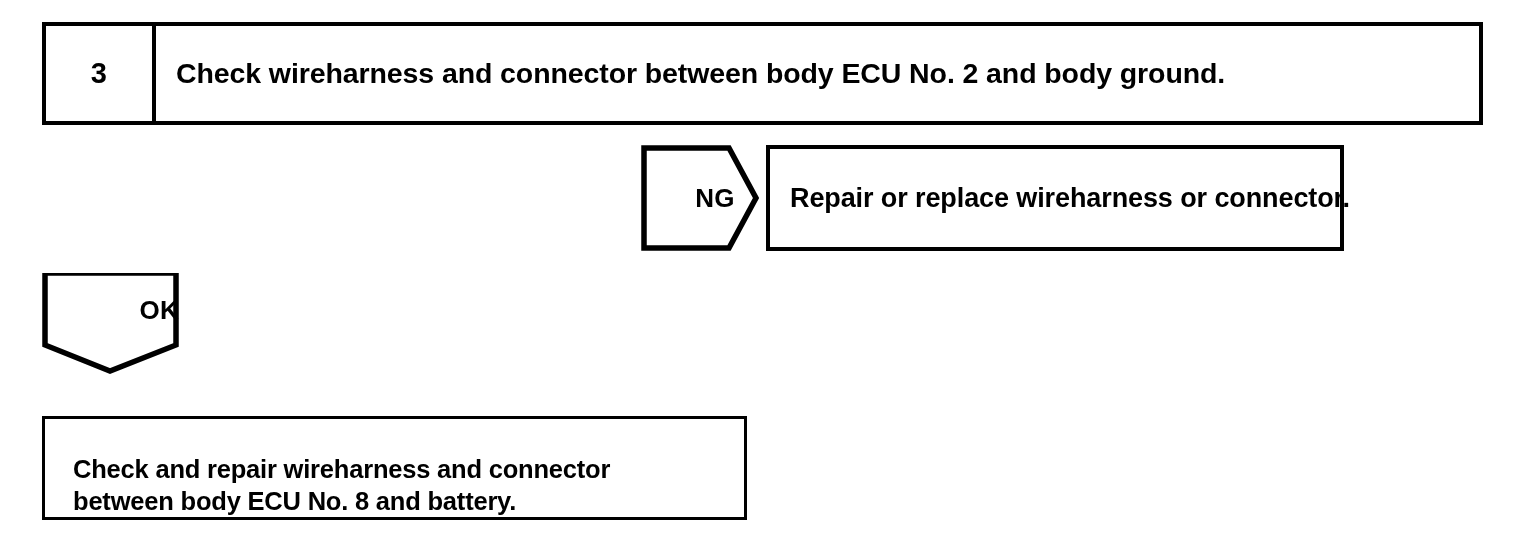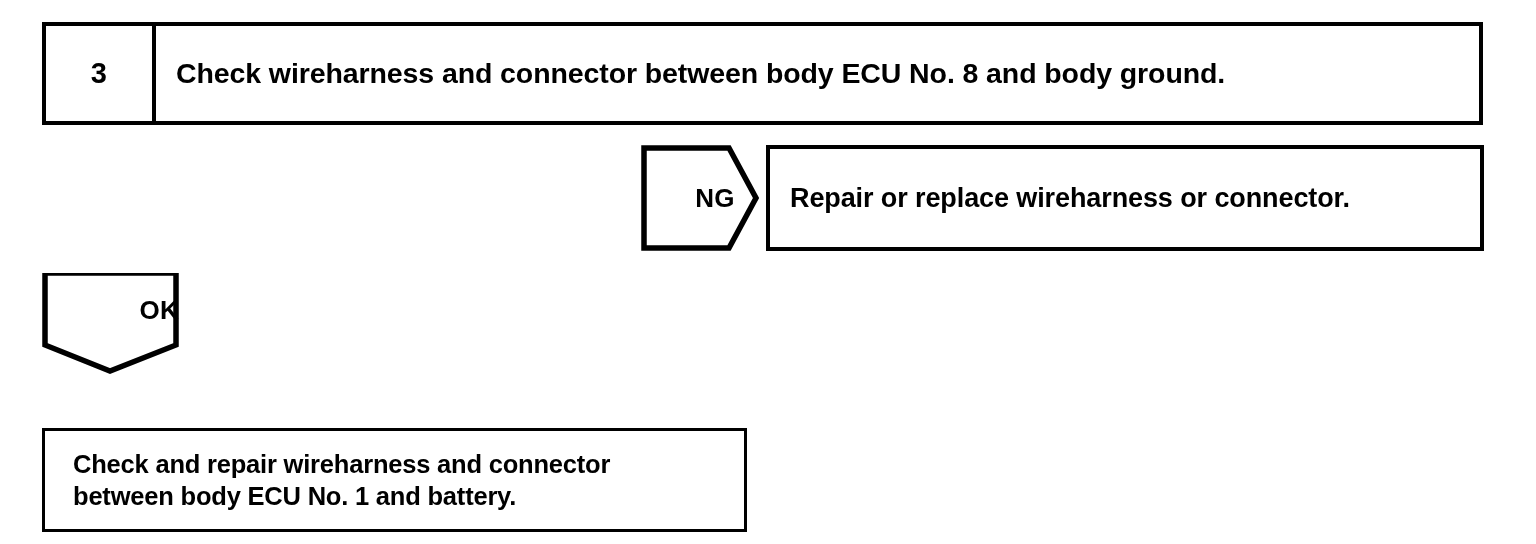--- a/index.html
+++ b/index.html
@@ -88,21 +88,21 @@
     font-weight: bold;
     letter-spacing: 0.3px;
     pointer-events: none;
     margin-left: 24px;
   }
 
   .ng-result-box {
     position: absolute;
     left: 766px;
     top: 145px;
-    width: 718px;
+    width: 578px;
     height: 106px;
     border: 4px solid #000;
     box-sizing: border-box;
     display: flex;
     align-items: center;
     padding-left: 20px;
     background: #fff;
   }
   .ng-result-text {
     font-size: 27px;
@@ -140,45 +140,44 @@
   .ok-result-box {
     position: absolute;
     left: 42px;
     top: 416px;
     width: 705px;
     height: 104px;
     border: 3.5px solid #000;
     box-sizing: border-box;
     display: flex;
     flex-direction: column;
-    justify-content: center;
+    justify-content: flex-end;
     padding-left: 28px;
     padding-right: 10px;
     background: #fff;
-    margin-top: 12px;
   }
   .ok-result-line {
     font-size: 25.5px;
     font-weight: bold;
     line-height: 1.26;
     letter-spacing: -0.2px;
     white-space: nowrap;
   }
 </style>
 </head>
 <body>
 
 <div class="canvas">
 
   <div class="step-box">
     <div class="step-number-cell">
       <span class="step-number">3</span>
     </div>
     <div class="step-text-cell">
-      <span class="step-text">Check wireharness and connector between body ECU No. 8 and body ground.</span>
+      <span class="step-text">Check wireharness and connector between body ECU No. 2 and body ground.</span>
     </div>
   </div>
 
   <div class="ng-arrow">
     <svg width="118" height="106" viewBox="0 0 118 106" xmlns="http://www.w3.org/2000/svg">
       <polygon points="3,3 88,3 115,53 88,103 3,103" fill="#ffffff" stroke="#000000" stroke-width="5.5" stroke-linejoin="miter"></polygon>
     </svg>
   </div>
   <div class="ng-label">
     <span>NG</span>
@@ -192,16 +191,16 @@
     <svg width="137" height="101" viewBox="0 0 137 101" xmlns="http://www.w3.org/2000/svg">
       <polygon points="3,0 134,0 134,72 68,98 3,72" fill="#ffffff" stroke="#000000" stroke-width="5.5" stroke-linejoin="miter"></polygon>
     </svg>
   </div>
   <div class="ok-label">
     <span>OK</span>
   </div>
 
   <div class="ok-result-box">
     <span class="ok-result-line">Check and repair wireharness and connector</span>
-    <span class="ok-result-line">between body ECU No. 1 and battery.</span>
+    <span class="ok-result-line">between body ECU No. 8 and battery.</span>
   </div>
 
 </div>
 
 </body></html>

